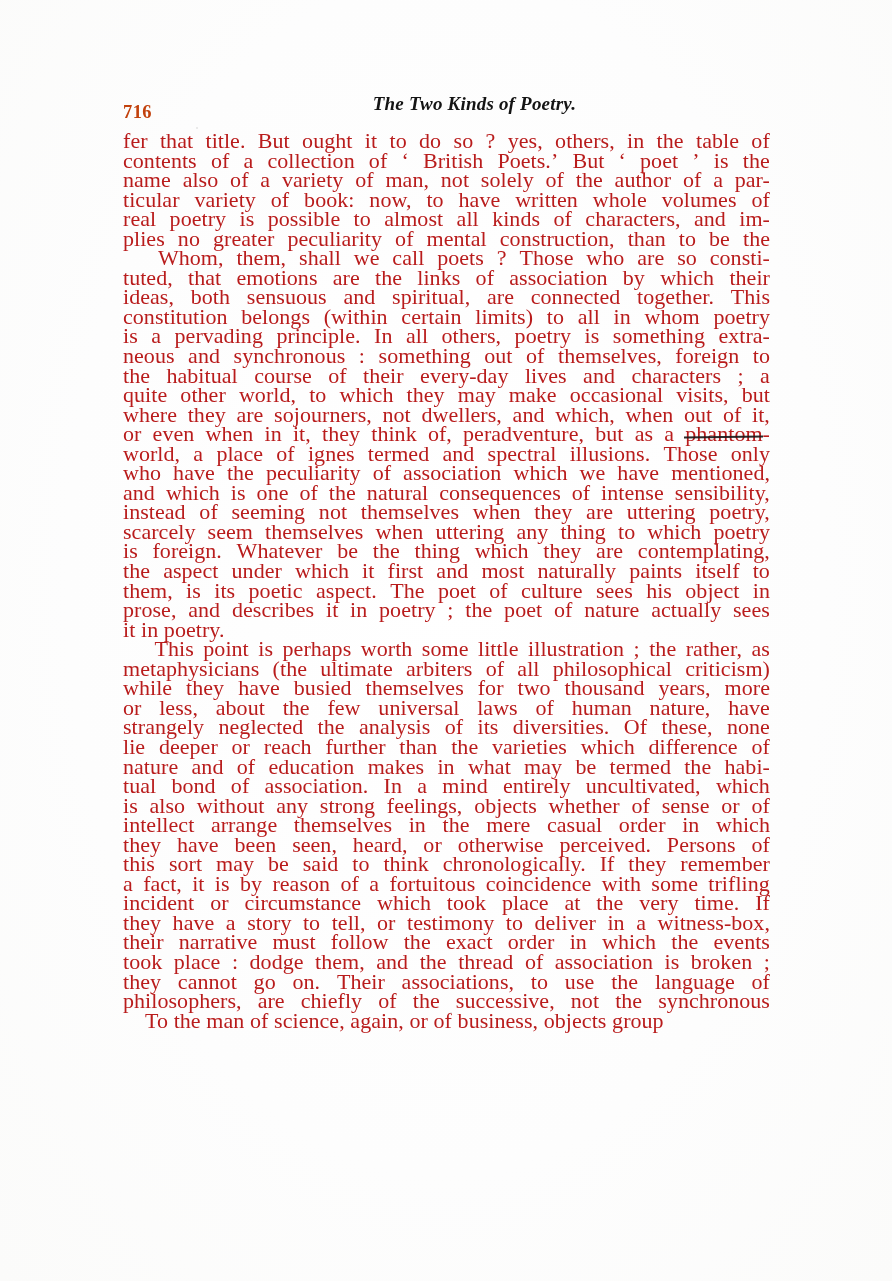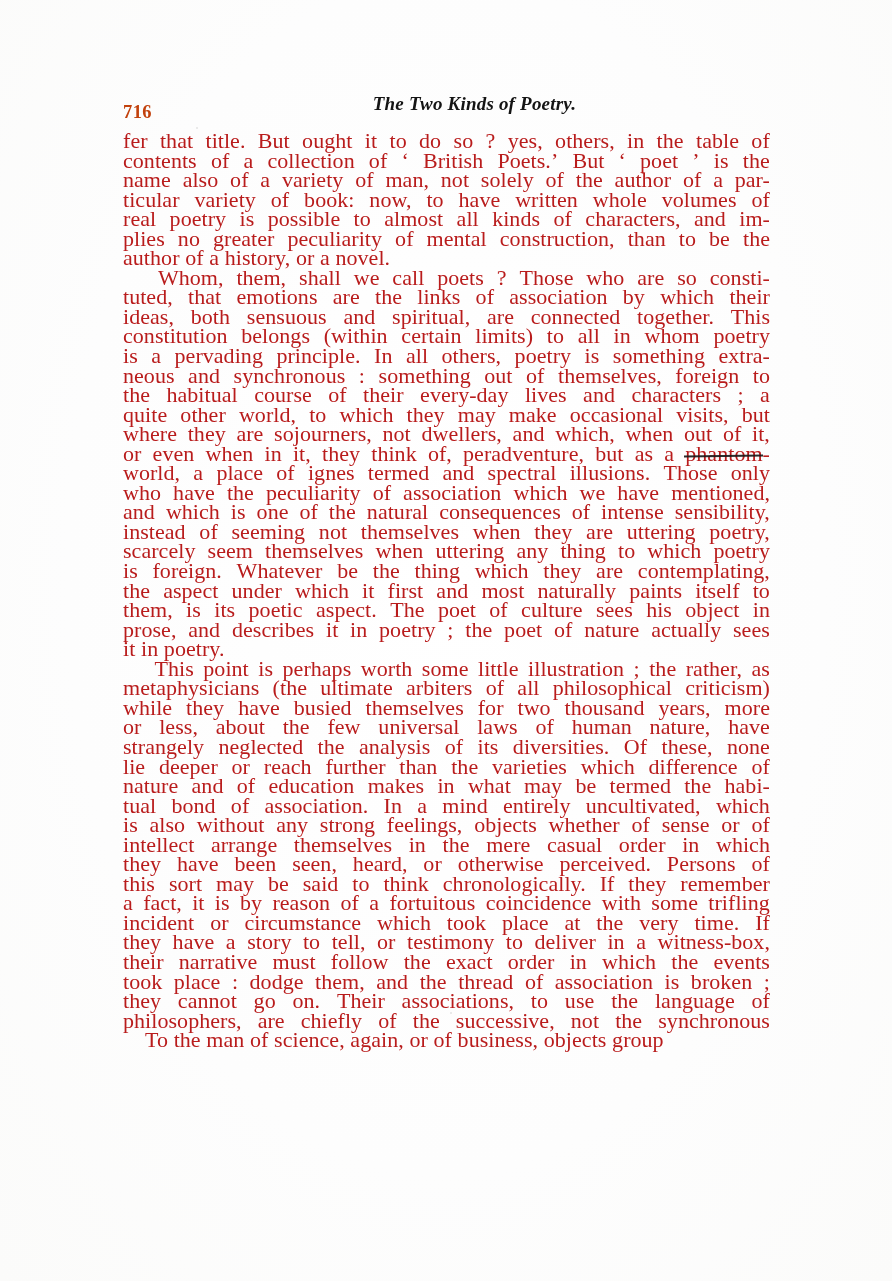--- a/index.html
+++ b/index.html
@@ -213,21 +213,20 @@
           <span class="w"><span>greater</span></span>
           <span class="w"><span>peculiarity</span></span>
           <span class="w"><span>of</span></span>
           <span class="w"><span>mental</span></span>
           <span class="w"><span>construction,</span></span>
           <span class="w"><span>than</span></span>
           <span class="w"><span>to</span></span>
           <span class="w"><span>be</span></span>
           <span class="w"><span>the</span></span>
         </span>
-        <span class="ln"><span><span>author of a history, or a novel.</span></span></span>
       </p>
       <p class="para">
         <span class="ln just">
           <span class="ind w"></span>
           <span class="w"><span>Whom,</span></span>
           <span class="w"><span>them,</span></span>
           <span class="w"><span>shall</span></span>
           <span class="w"><span>we</span></span>
           <span class="w"><span>call</span></span>
           <span class="w"><span>poets</span></span>

